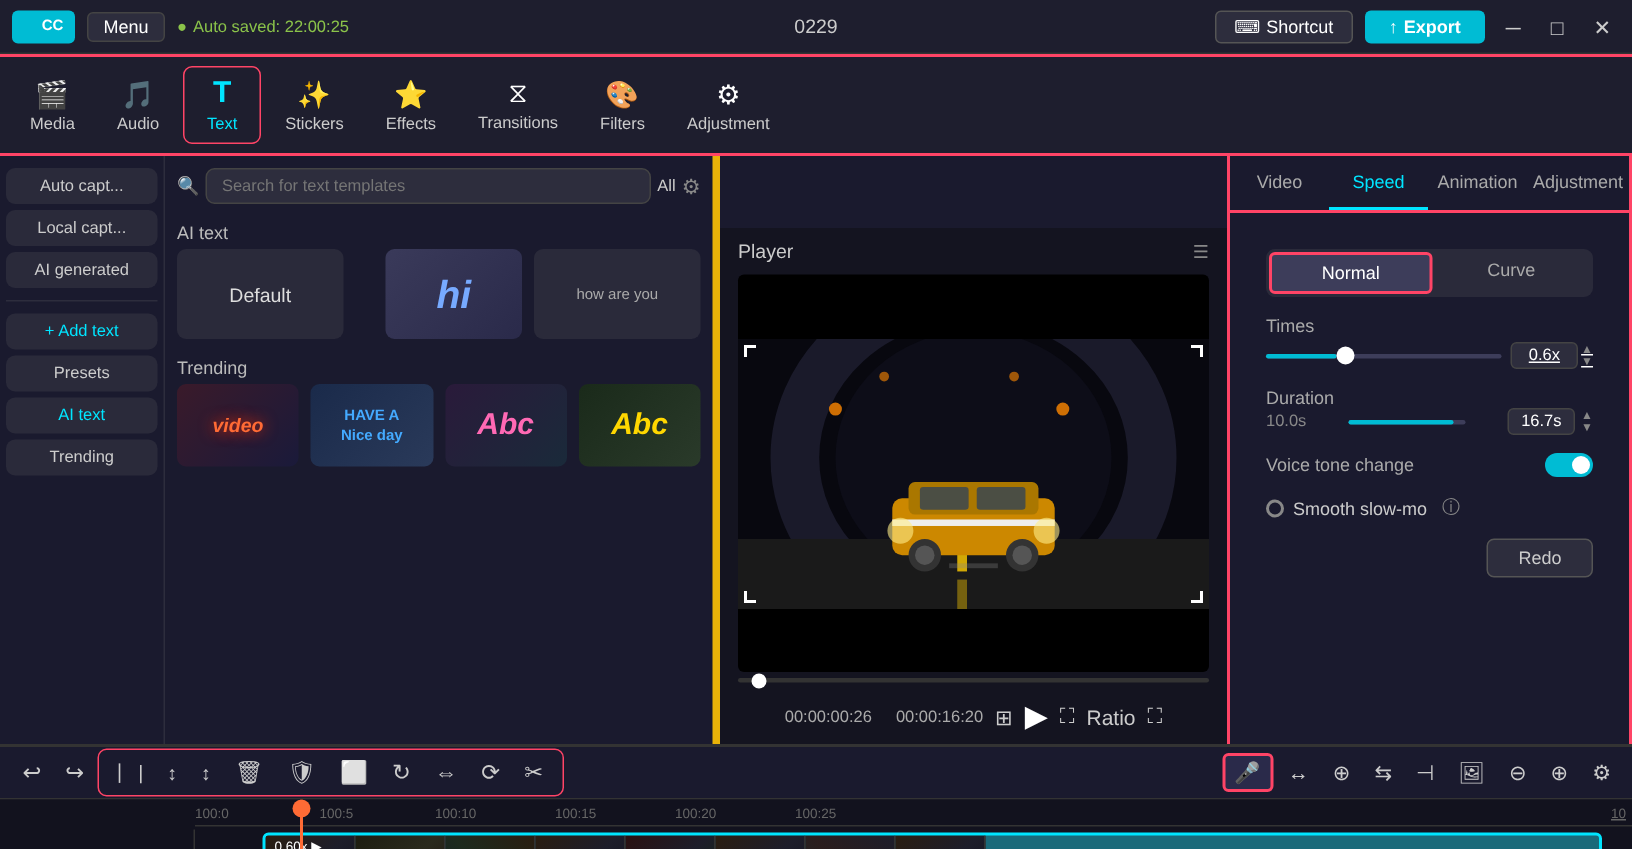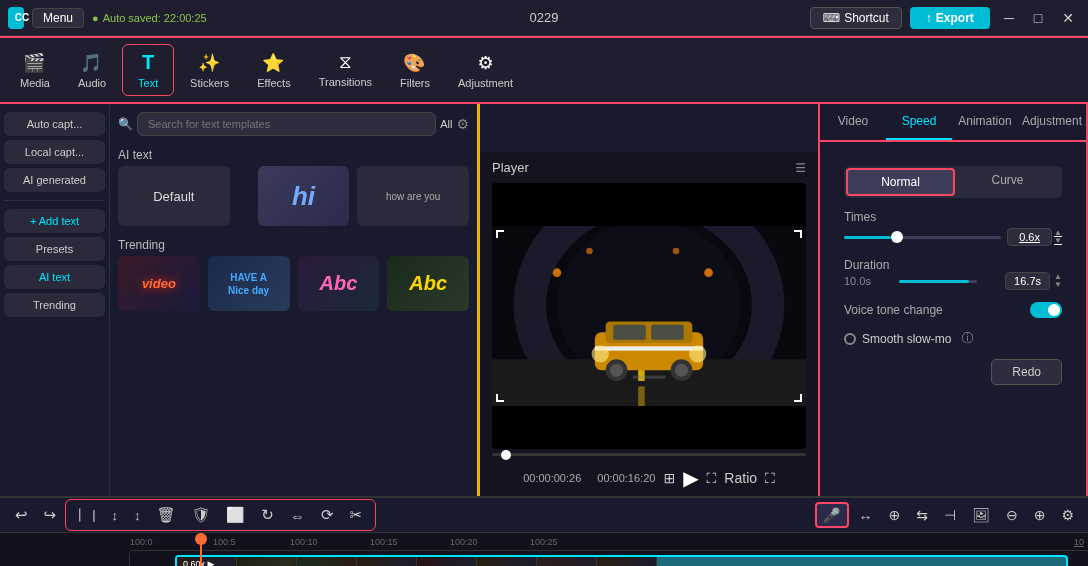--- a/index.html
+++ b/index.html
@@ -1,21 +1,21 @@
 <!DOCTYPE html>
 <html><head>
   <meta charset="utf-8">
   <style>
     * { margin: 0; padding: 0; box-sizing: border-box; }
     body { width: 1088px; height: 566px; background: #1a1a2e; color: #fff; font-family: 'Segoe UI', sans-serif; font-size: 12px; overflow: hidden; position: relative; }
 
     
     #topbar { display: flex; align-items: center; height: 36px; background: #1e1e2e; border-bottom: 1px solid #333; padding: 0 8px; gap: 8px; }
     #logo { display: flex; align-items: center; gap: 4px; font-size: 13px; font-weight: bold; color: #fff; }
-    #logo-icon { width: 16px; height: 22px; background: #00bcd4; border-radius: 4px; display: flex; align-items: center; justify-content: center; font-size: 10px; color: #fff; font-weight: bold; padding-left: 12px; }
+    #logo-icon { width: 42px; height: 22px; background: #00bcd4; border-radius: 4px; display: flex; align-items: center; justify-content: center; font-size: 10px; color: #fff; font-weight: bold; padding-left: 12px; }
     #menu-btn { background: #2d2d3d; border: 1px solid #444; color: #fff; padding: 2px 10px; border-radius: 4px; cursor: pointer; font-size: 12px; }
     #autosave { color: #8bc34a; font-size: 11px; display: flex; align-items: center; gap: 4px; }
     #project-name { position: absolute; left: 50%; transform: translateX(-50%); font-size: 13px; color: #ccc; }
     #topbar-right { margin-left: auto; display: flex; align-items: center; gap: 8px; }
     #shortcut-btn { background: #2d2d3d; border: 1px solid #555; color: #fff; padding: 3px 12px; border-radius: 4px; cursor: pointer; font-size: 12px; display: flex; align-items: center; gap: 4px; }
     #export-btn { background: #00bcd4; border: none; color: #fff; padding: 4px 16px; border-radius: 4px; cursor: pointer; font-size: 12px; font-weight: bold; display: flex; align-items: center; gap: 4px; }
     .win-btn { background: none; border: none; color: #ccc; cursor: pointer; padding: 2px 6px; font-size: 14px; }
 
     
     #media-toolbar { display: flex; align-items: center; height: 68px; background: #1e1e2e; border-bottom: 1px solid #333; padding: 0 8px; gap: 4px; }
@@ -162,21 +162,21 @@
     <div class="media-tool-label">Filters</div>
   </div>
   <div class="media-tool">
     <div class="media-tool-icon">⚙</div>
     <div class="media-tool-label">Adjustment</div>
   </div>
 </div>
 
 <div id="main" style="display:flex; height: 392px;">
 
-  <div style="display:flex; width:480px; flex-shrink:0; border-right:3px solid #eab308;">
+  <div style="display:flex; width:480px; flex-shrink:0; border-right:5px solid #eab308;">
 
     <div id="left-sidebar">
       <button class="sidebar-btn">Auto capt...</button>
       <button class="sidebar-btn">Local capt...</button>
       <button class="sidebar-btn">AI generated</button>
       <div class="sidebar-divider"></div>
       <button class="sidebar-btn active" style="color:#00e5ff;">
         <span style="color:#00e5ff;">+</span> <span>Add text</span>
       </button>
       <button class="sidebar-btn">Presets</button>

